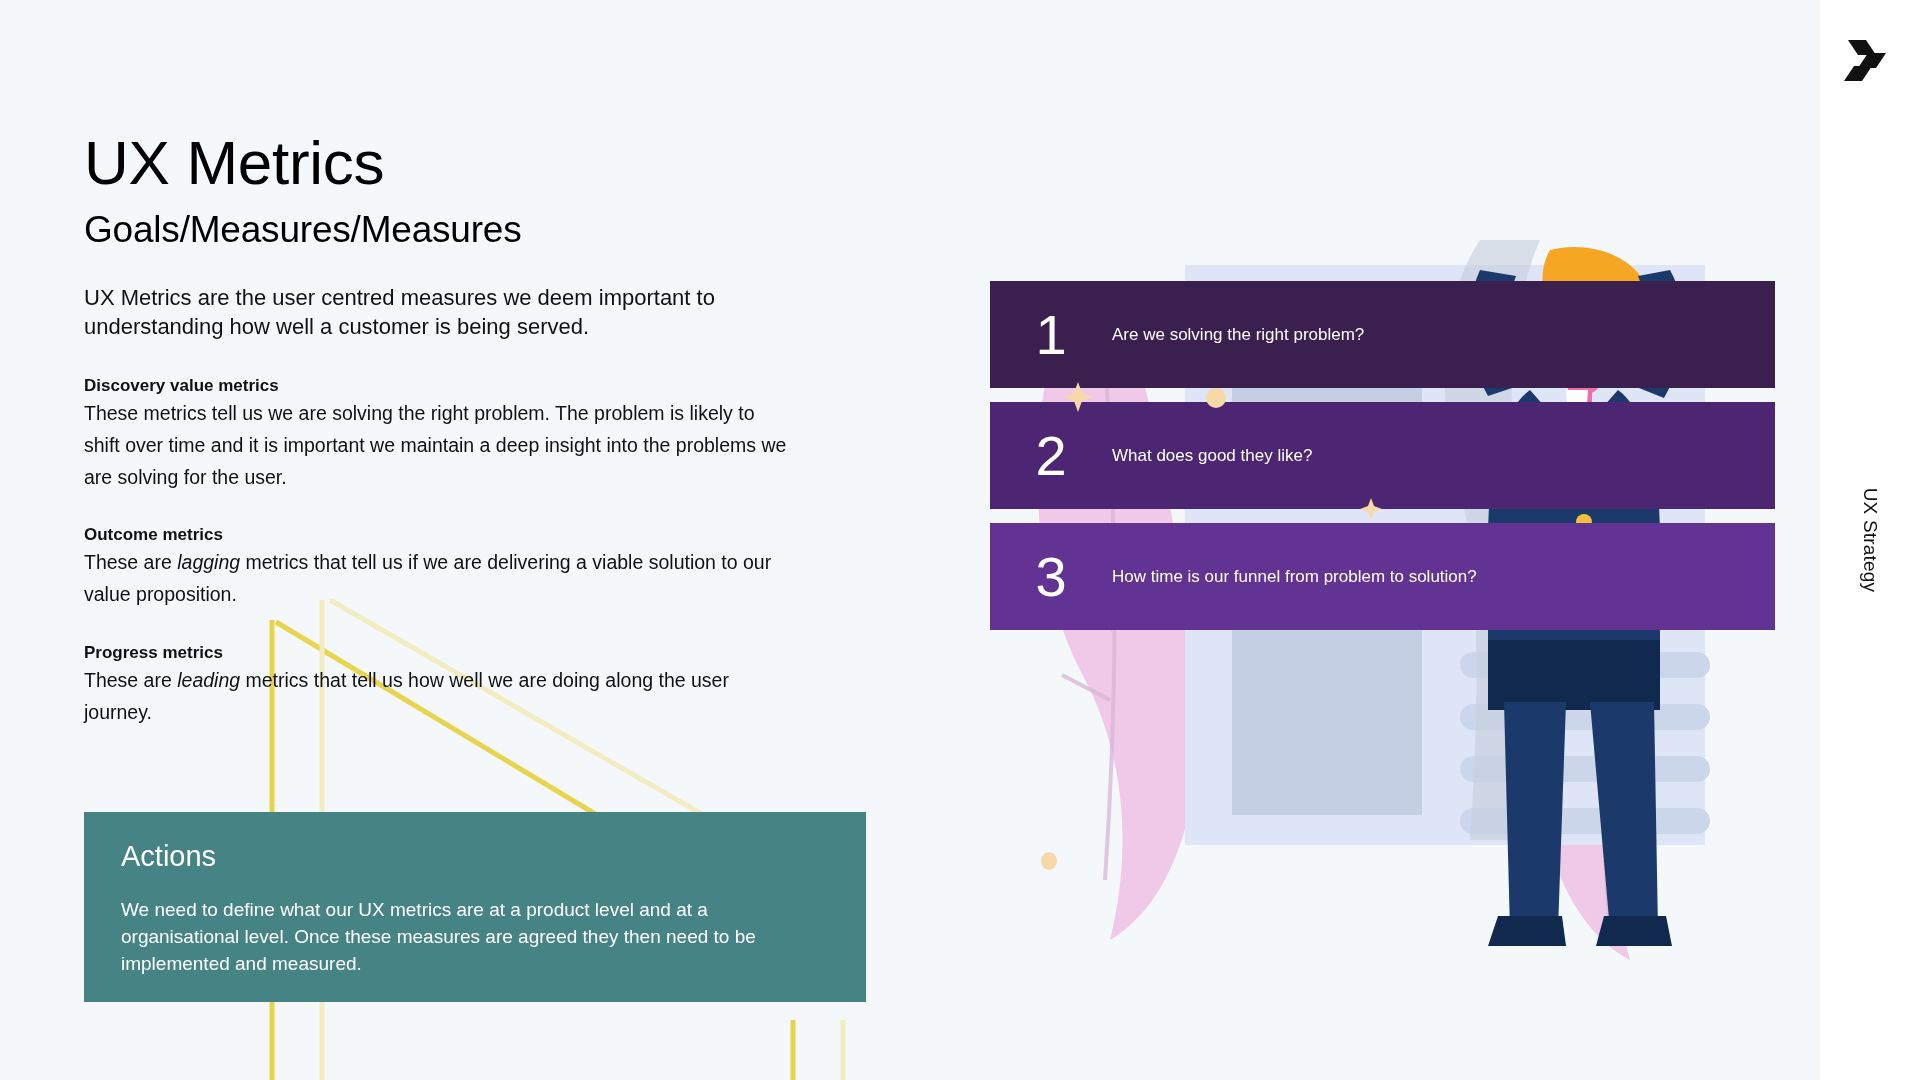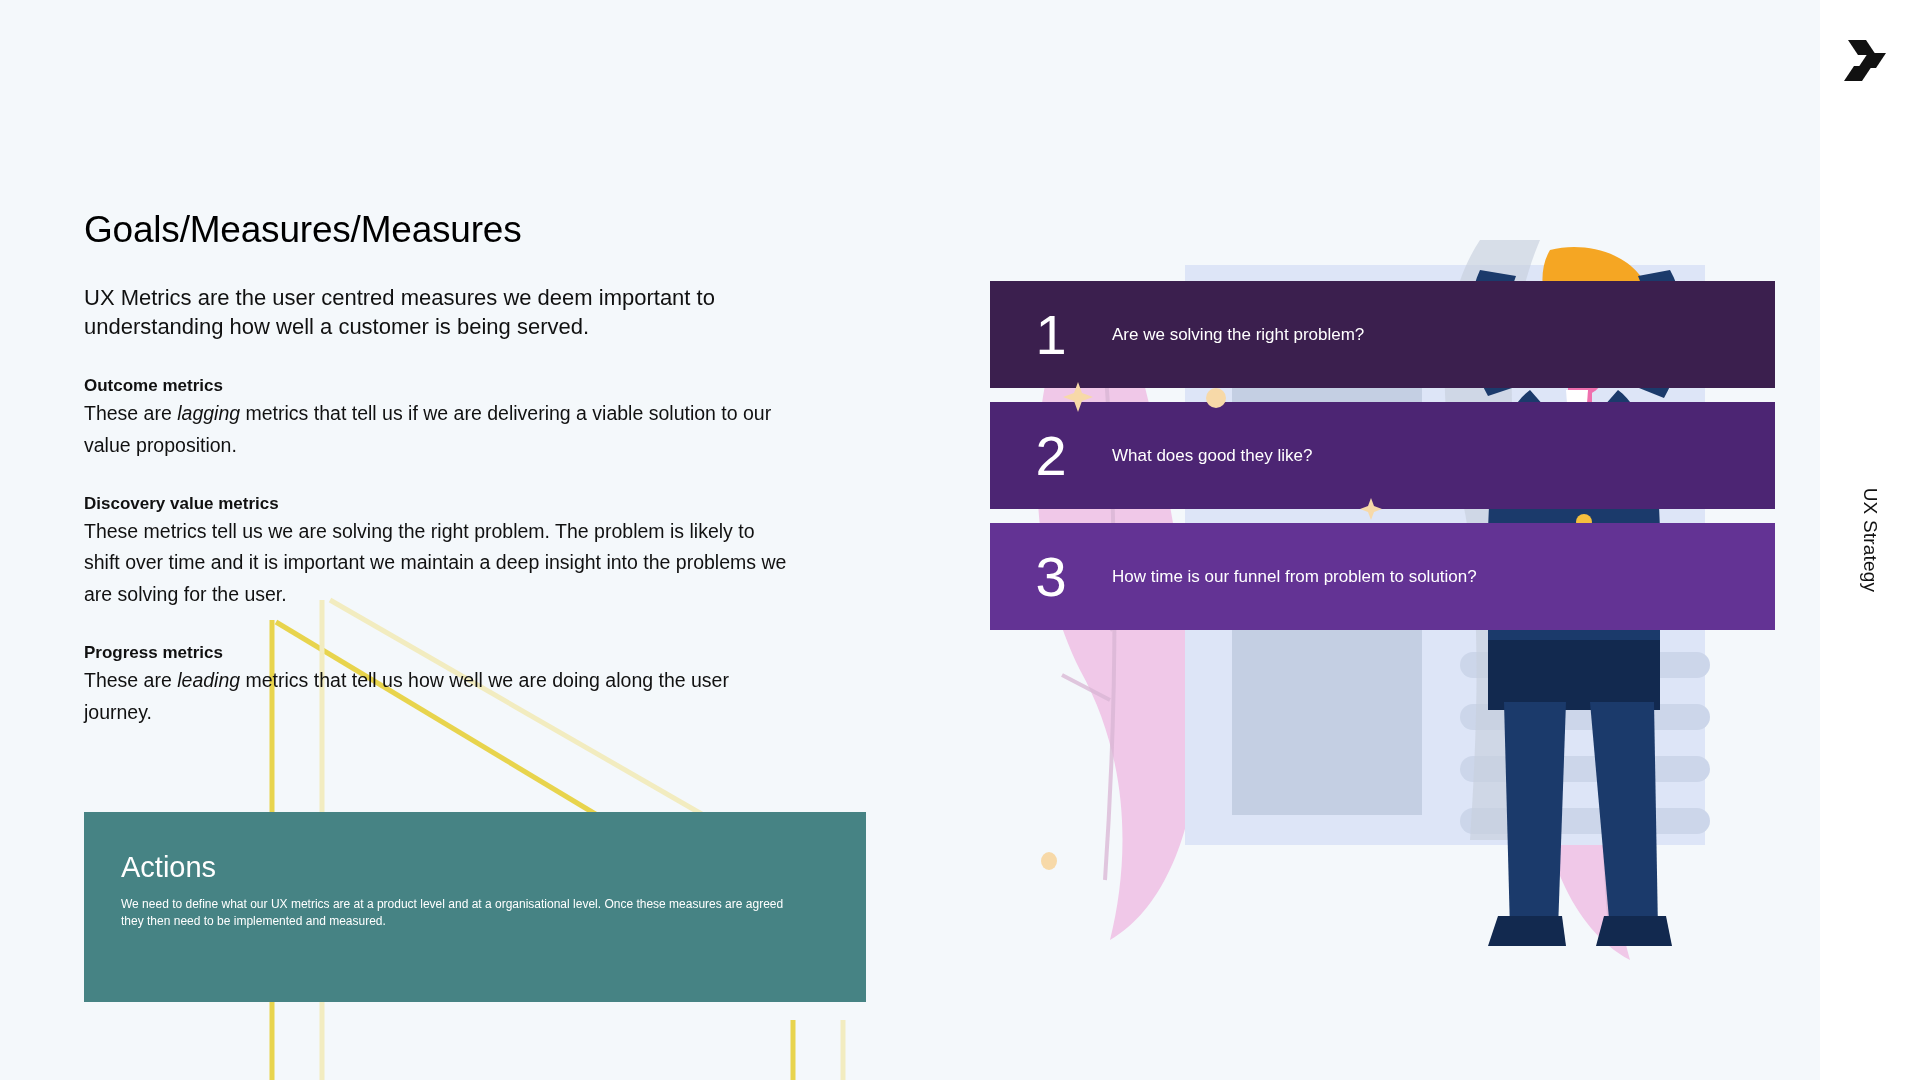--- a/index.html
+++ b/index.html
@@ -55,26 +55,26 @@
   .sec p{
     margin:0;font-size:19.5px;line-height:1.63;color:#111;
   }
   .sec p em{font-style:italic;}
   
   .actions{
     position:absolute;left:84px;top:812px;width:782px;height:190px;
     background:#468384;z-index:8;
   }
   .actions h4{
-    margin:0;position:absolute;left:37px;top:39px;
+    margin:0;position:absolute;left:37px;top:28px;
     font-size:29px;font-weight:400;color:#ffffff;
   }
   .actions p{
     margin:0;position:absolute;left:37px;top:84px;width:676px;
-    font-size:12px;line-height:1.43;color:#ffffff;
+    font-size:19px;line-height:1.43;color:#ffffff;
   }
   
   .illus{
     position:absolute;left:1010px;top:240px;width:760px;height:800px;z-index:3;
   }
   
   .bars{position:absolute;left:990px;top:281px;width:785px;z-index:20;}
   .bar{
     position:relative;display:flex;align-items:center;height:107px;margin-bottom:14px;
   }
@@ -172,33 +172,34 @@
   <svg class="spark" style="left:1206px;top:388px" width="20" height="20" viewBox="0 0 20 20">
     <circle cx="10" cy="10" r="10" fill="#f7d9a8"></circle>
   </svg>
   <svg class="spark" style="left:1360px;top:498px" width="22" height="22" viewBox="0 0 22 22">
     <path d="M11 0 L14 8 L22 11 L14 14 L11 22 L8 14 L0 11 L8 8 Z" fill="#f7d9a8"></path>
   </svg>
   <svg class="spark" style="left:1040px;top:852px" width="18" height="18" viewBox="0 0 18 18">
     <ellipse cx="9" cy="9" rx="8" ry="9" fill="#f7d9a8"></ellipse>
   </svg>
 
+  <h1 class="title">UX Metrics</h1>
   <h2 class="subtitle">Goals/Measures/Measures</h2>
 
   <div class="body-col">
     <p class="intro">UX Metrics are the user centred measures we deem important to understanding how well a customer is being served.</p>
+
+    <div class="sec">
+      <h3>Discovery value metrics</h3>
+      <p>These metrics tell us we are solving the right problem. The problem is likely to shift over time and it is important we maintain a deep insight into the problems we are solving for the user.</p>
+    </div>
 
     <div class="sec">
       <h3>Outcome metrics</h3>
       <p><span>These are </span><em>lagging</em><span> metrics that tell us if we are delivering a viable solution to our value proposition.</span></p>
-    </div>
-
-    <div class="sec">
-      <h3>Discovery value metrics</h3>
-      <p>These metrics tell us we are solving the right problem. The problem is likely to shift over time and it is important we maintain a deep insight into the problems we are solving for the user.</p>
     </div>
 
     <div class="sec">
       <h3>Progress metrics</h3>
       <p><span>These are </span><em>leading</em><span> metrics that tell us how well we are doing along the user journey.</span></p>
     </div>
   </div>
 
   <div class="actions" style="background: rgb(70, 131, 132);">
     <h4>Actions</h4>

